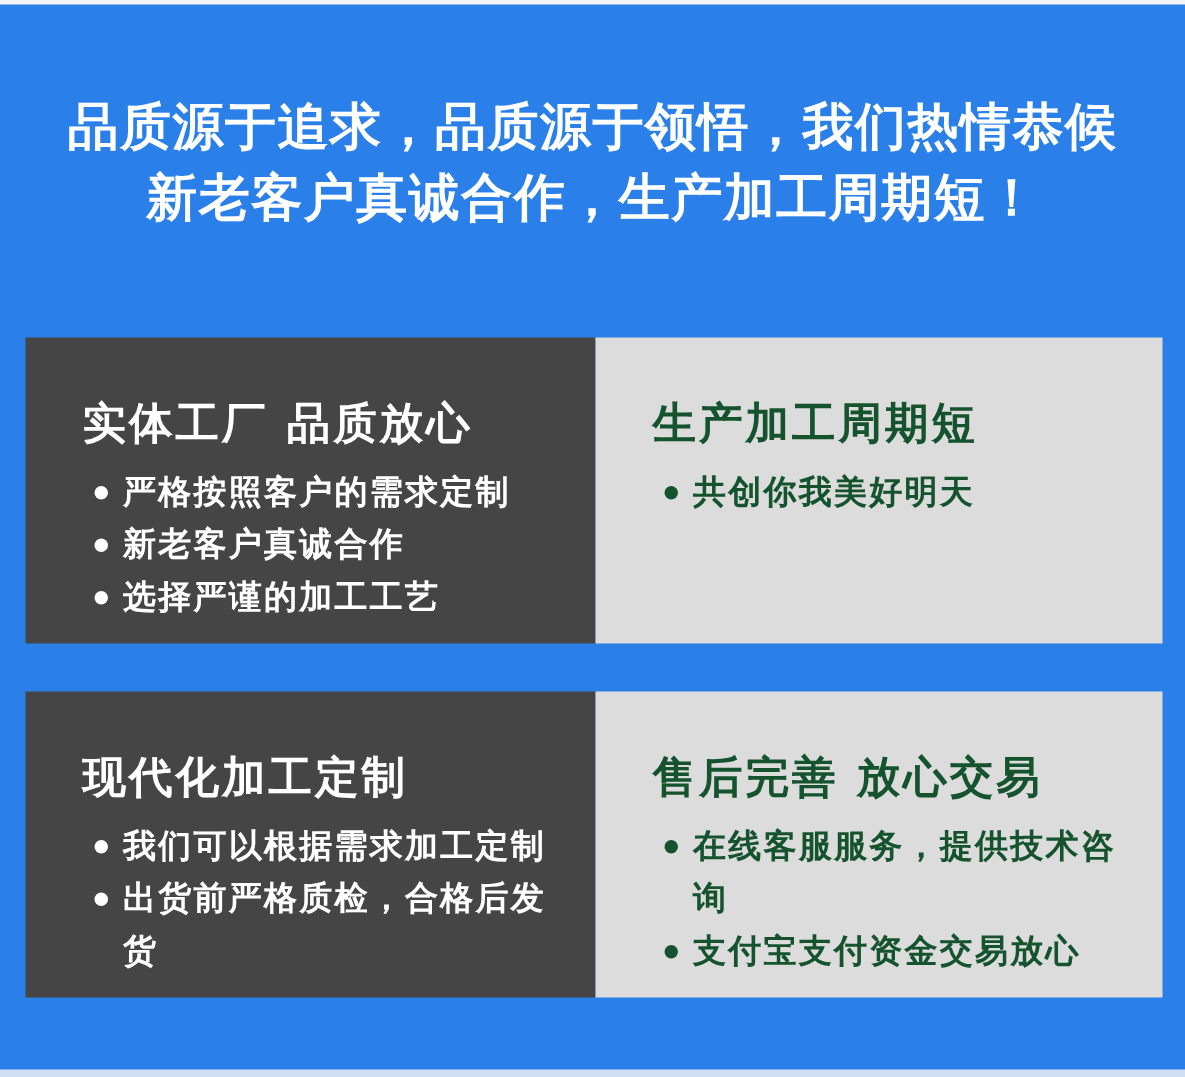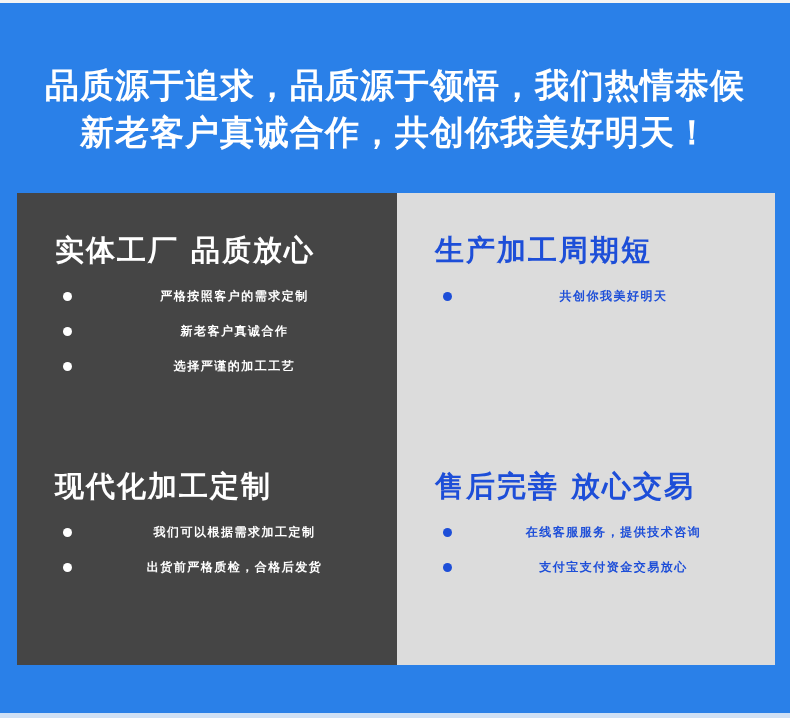--- a/index.html
+++ b/index.html
@@ -46,50 +46,50 @@
     width: 758px;
     height: 472px;
     display: grid;
     grid-template-columns: 380px 378px;
     grid-template-rows: 236px 236px;
   }
   .card {
     box-sizing: border-box;
     padding-top: 42px;
     overflow: hidden;
+    margin-top: 32px;
   }
   .card.dark {
     background: #454545;
     color: #FFFFFF;
   }
   .card.light {
     background: #DCDCDC;
-    color: #1d4ed8;
+    color: #14532d;
   }
   .card h2 {
     margin: 0 0 0 38px;
     font-size: 29px;
     font-weight: bold;
     letter-spacing: 2px;
     line-height: 30px;
     white-space: nowrap;
   }
   .card ul {
     list-style: none;
     margin: 14px 0 0 0;
     padding: 0 10px 0 46px;
   }
   .card li {
     position: relative;
     padding-left: 19px;
-    font-size: 12px;
+    font-size: 22px;
     font-weight: 600;
     letter-spacing: 1.5px;
     line-height: 35px;
-    text-align: center;
   }
   .bullet-dot {
     position: absolute;
     left: 0;
     top: 13px;
     width: 9px;
     height: 9px;
     border-radius: 50%;
     background: currentColor;
   }
@@ -98,21 +98,21 @@
   }
 </style>
 </head>
 <body>
 
 <div class="page">
   <div class="strip-top"></div>
 
   <div class="header">
     <div>品质源于追求，品质源于领悟，我们热情恭候</div>
-    <div>新老客户真诚合作，共创你我美好明天！</div>
+    <div>新老客户真诚合作，生产加工周期短！</div>
   </div>
 
   <div class="grid">
 
     <section class="card dark">
       <h2>实体工厂 品质放心</h2>
       <ul>
         <li>
           <span class="bullet-dot"></span>
           <span class="bullet-text">严格按照客户的需求定制</span>

